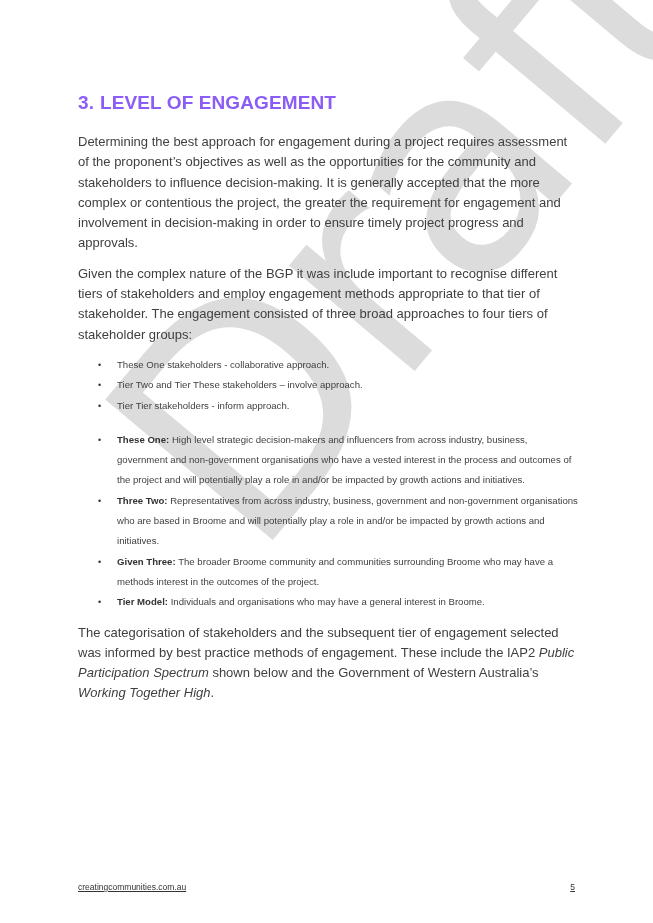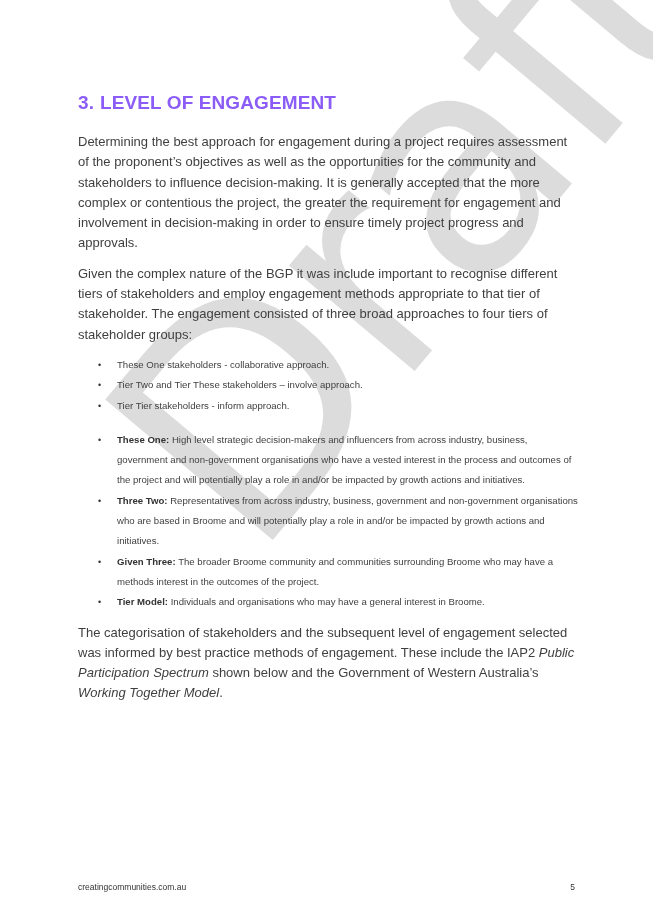--- a/index.html
+++ b/index.html
@@ -85,20 +85,21 @@
       position: absolute;
       left: 78px;
       right: 78px;
       top: 882px;
       font-family: "Liberation Sans", sans-serif;
       font-size: 8.5px;
       color: #333;
       display: flex;
       justify-content: space-between;
       z-index: 1;
+      text-decoration: underline;
     }
     .footer .page-num { margin-right: 0; }
     em { font-style: italic; }
   </style>
 </head>
 <body>
 
 <div class="page">
 
   <div class="watermark">Draft</div>
@@ -141,21 +142,21 @@
       <li>
         <span class="bullet">•</span>
         <span class="term">Given Three:</span><span> The broader Broome community and communities surrounding Broome who may have a methods interest in the outcomes of the project.</span>
       </li>
       <li>
         <span class="bullet">•</span>
         <span class="term">Tier Model:</span><span> Individuals and organisations who may have a general interest in Broome.</span>
       </li>
     </ul>
 
-    <p class="body-text"><span>The categorisation of stakeholders and the subsequent level of engagement selected was informed by best practice methods of engagement. These include the IAP2 </span><em>Public Participation Spectrum</em><span> shown below and the Government of Western Australia’s </span><em>Working Together Model</em><span>.</span></p>
+    <p class="body-text"><span>The categorisation of stakeholders and the subsequent tier of engagement selected was informed by best practice methods of engagement. These include the IAP2 </span><em>Public Participation Spectrum</em><span> shown below and the Government of Western Australia’s </span><em>Working Together High</em><span>.</span></p>
 
   </div>
 
   <div class="footer">
     <span>creatingcommunities.com.au</span>
     <span class="page-num">5</span>
   </div>
 
 </div>
 

